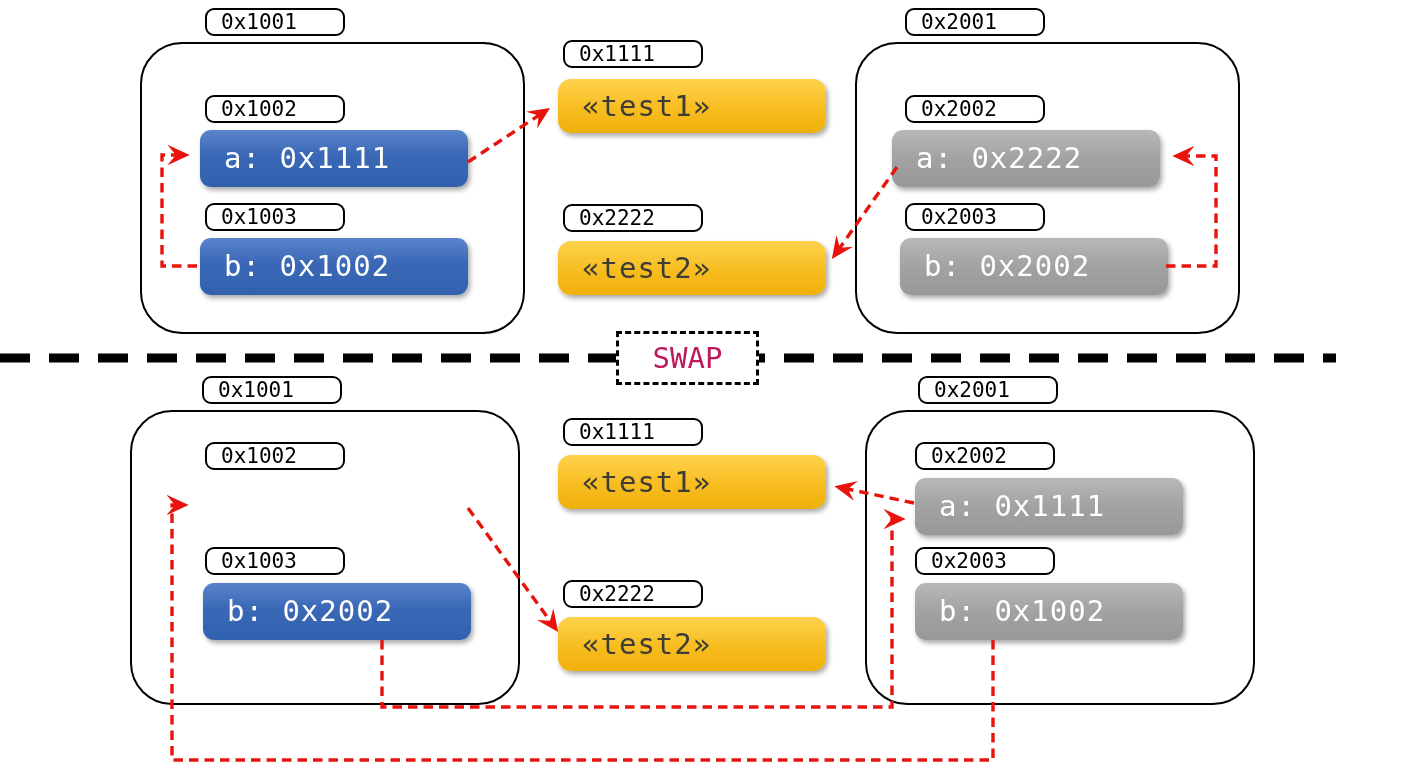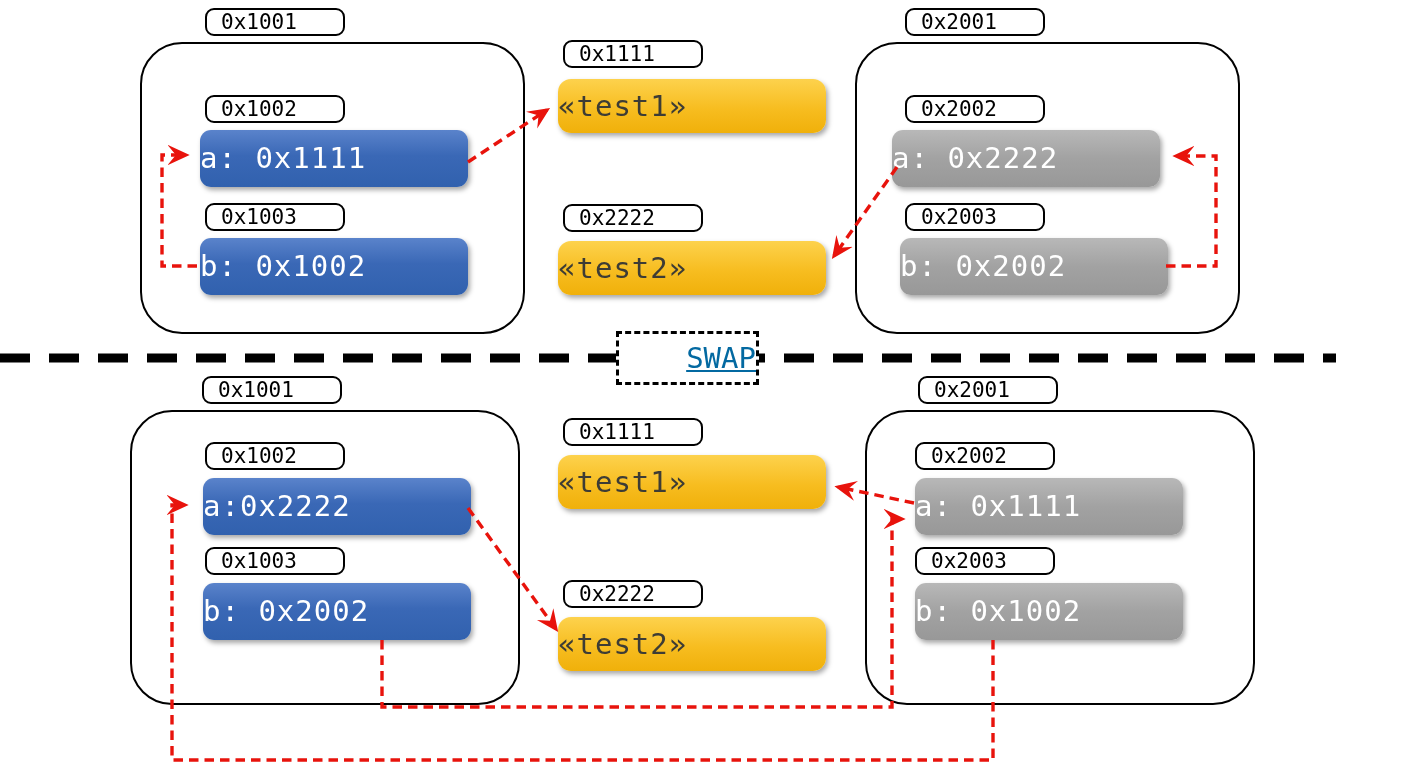--- a/index.html
+++ b/index.html
@@ -33,20 +33,21 @@
     z-index:2;
   }
   
   .cell{
     position:absolute;
     width:268px;height:57px;
     border-radius:11px;
     box-sizing:border-box;
     font-size:29px;
     line-height:57px;
+    padding-left:24px;
     color:#fff;
     box-shadow:2px 3px 5px rgba(0,0,0,0.35);
     z-index:2;
     letter-spacing:1px;
   }
   .cell.blue{background:linear-gradient(180deg,#5a83cb 0%,#3a68b6 45%,#3161ae 100%);}
   .cell.gray{background:linear-gradient(180deg,#b8b8b8 0%,#a2a2a2 50%,#989898 100%);}
   .cell.heap{
     background:linear-gradient(180deg,#fdd24d 0%,#f7bd20 55%,#f0b00a 100%);
     color:#3d3c35;
@@ -58,24 +59,23 @@
     z-index:5;pointer-events:none;
   }
   .swapbox{
     position:absolute;
     left:616px;top:331px;width:143px;height:54px;
     background:#fff;
     border:3.5px dashed #000;
     box-sizing:border-box;
     z-index:6;
     font-size:29px;
-    text-align:right;
+    text-align:center;
     line-height:48px;
-    color:#0369a1;
-    text-decoration:underline;
+    color:#be185d;
   }
 </style>
 </head>
 <body>
 
 <div class="canvas">
 
   <div class="frame" style="left:140px;top:42px;width:385px;height:292px"></div>
   <div class="tag" style="left:205px;top:8px">0x1001</div>
   <div class="tag" style="left:205px;top:95px">0x1002</div>
@@ -91,21 +91,20 @@
   <div class="frame" style="left:855px;top:42px;width:385px;height:292px"></div>
   <div class="tag" style="left:905px;top:8px">0x2001</div>
   <div class="tag" style="left:905px;top:95px">0x2002</div>
   <div class="cell gray" style="left:892px;top:130px">a: 0x2222</div>
   <div class="tag" style="left:905px;top:203px">0x2003</div>
   <div class="cell gray" style="left:900px;top:238px">b: 0x2002</div>
 
   <div class="frame" style="left:130px;top:410px;width:390px;height:295px"></div>
   <div class="tag" style="left:202px;top:376px">0x1001</div>
   <div class="tag" style="left:205px;top:442px">0x1002</div>
-  <div class="cell blue" style="left:203px;top:478px">a:0x2222</div>
   <div class="tag" style="left:205px;top:547px">0x1003</div>
   <div class="cell blue" style="left:203px;top:583px">b: 0x2002</div>
 
   <div class="tag" style="left:563px;top:418px">0x1111</div>
   <div class="cell heap" style="left:558px;top:455px">«test1»</div>
   <div class="tag" style="left:563px;top:580px">0x2222</div>
   <div class="cell heap" style="left:558px;top:617px">«test2»</div>
 
   <div class="frame" style="left:865px;top:410px;width:390px;height:295px"></div>
   <div class="tag" style="left:918px;top:376px">0x2001</div>

